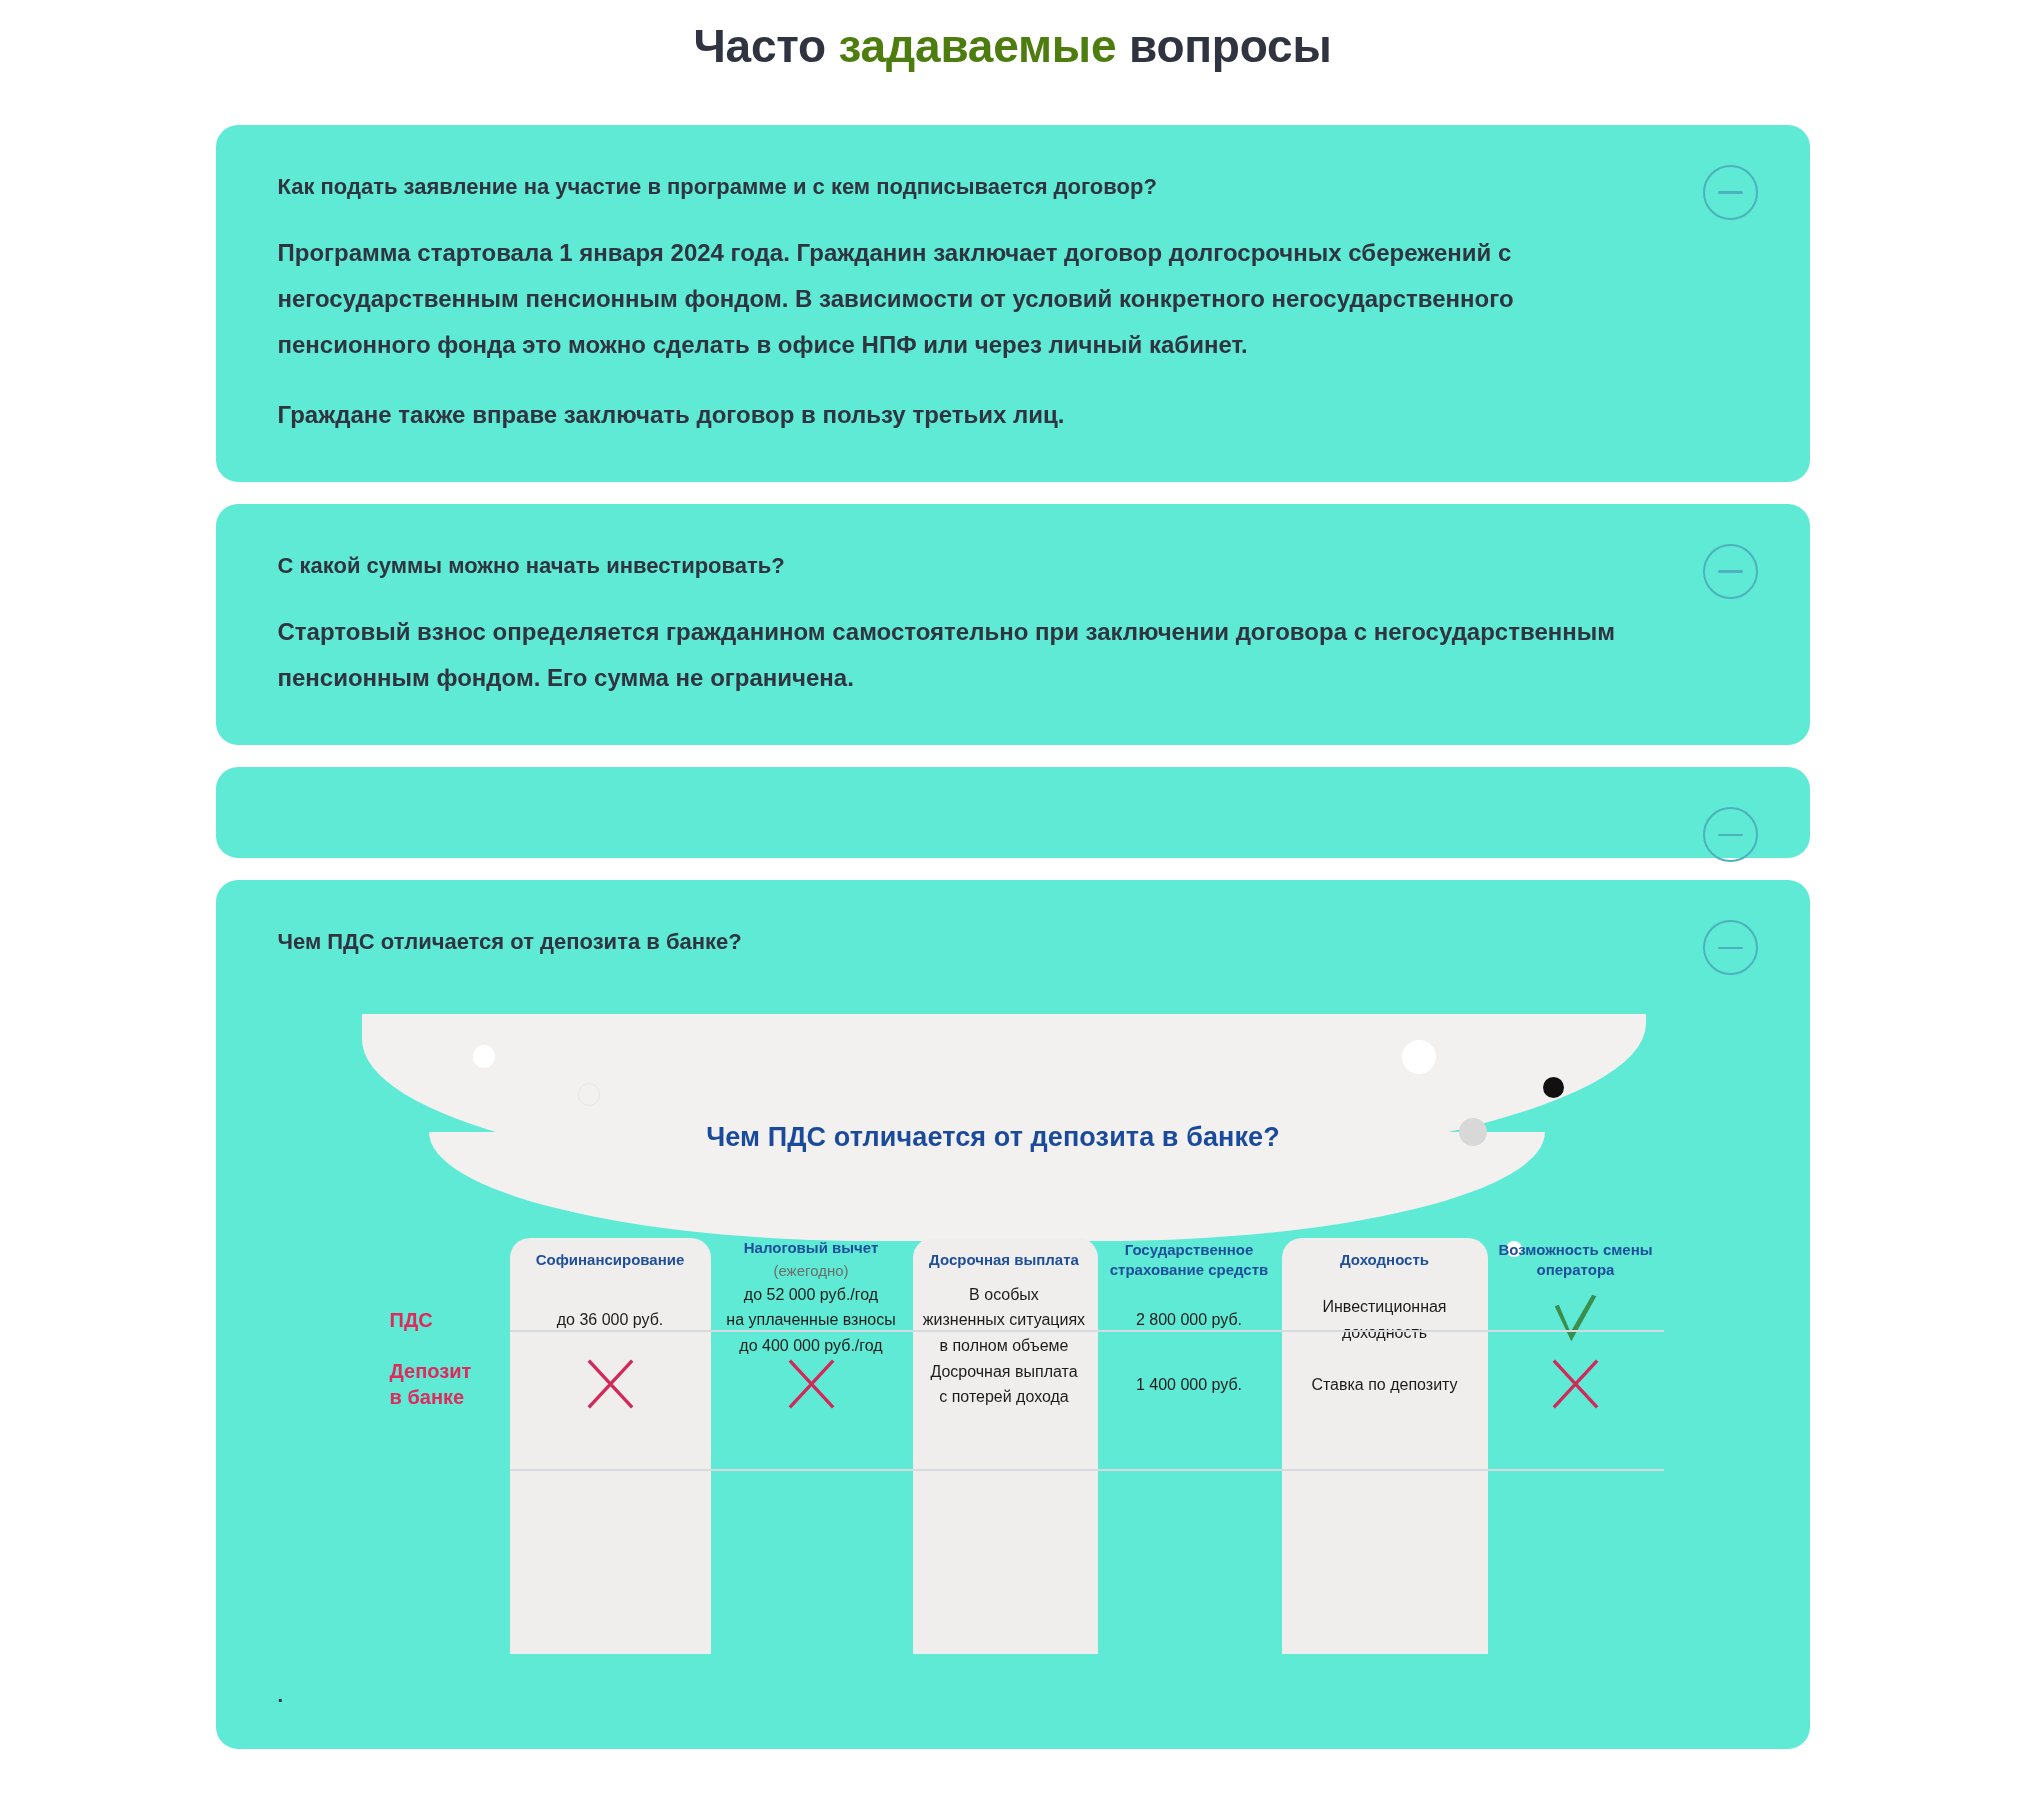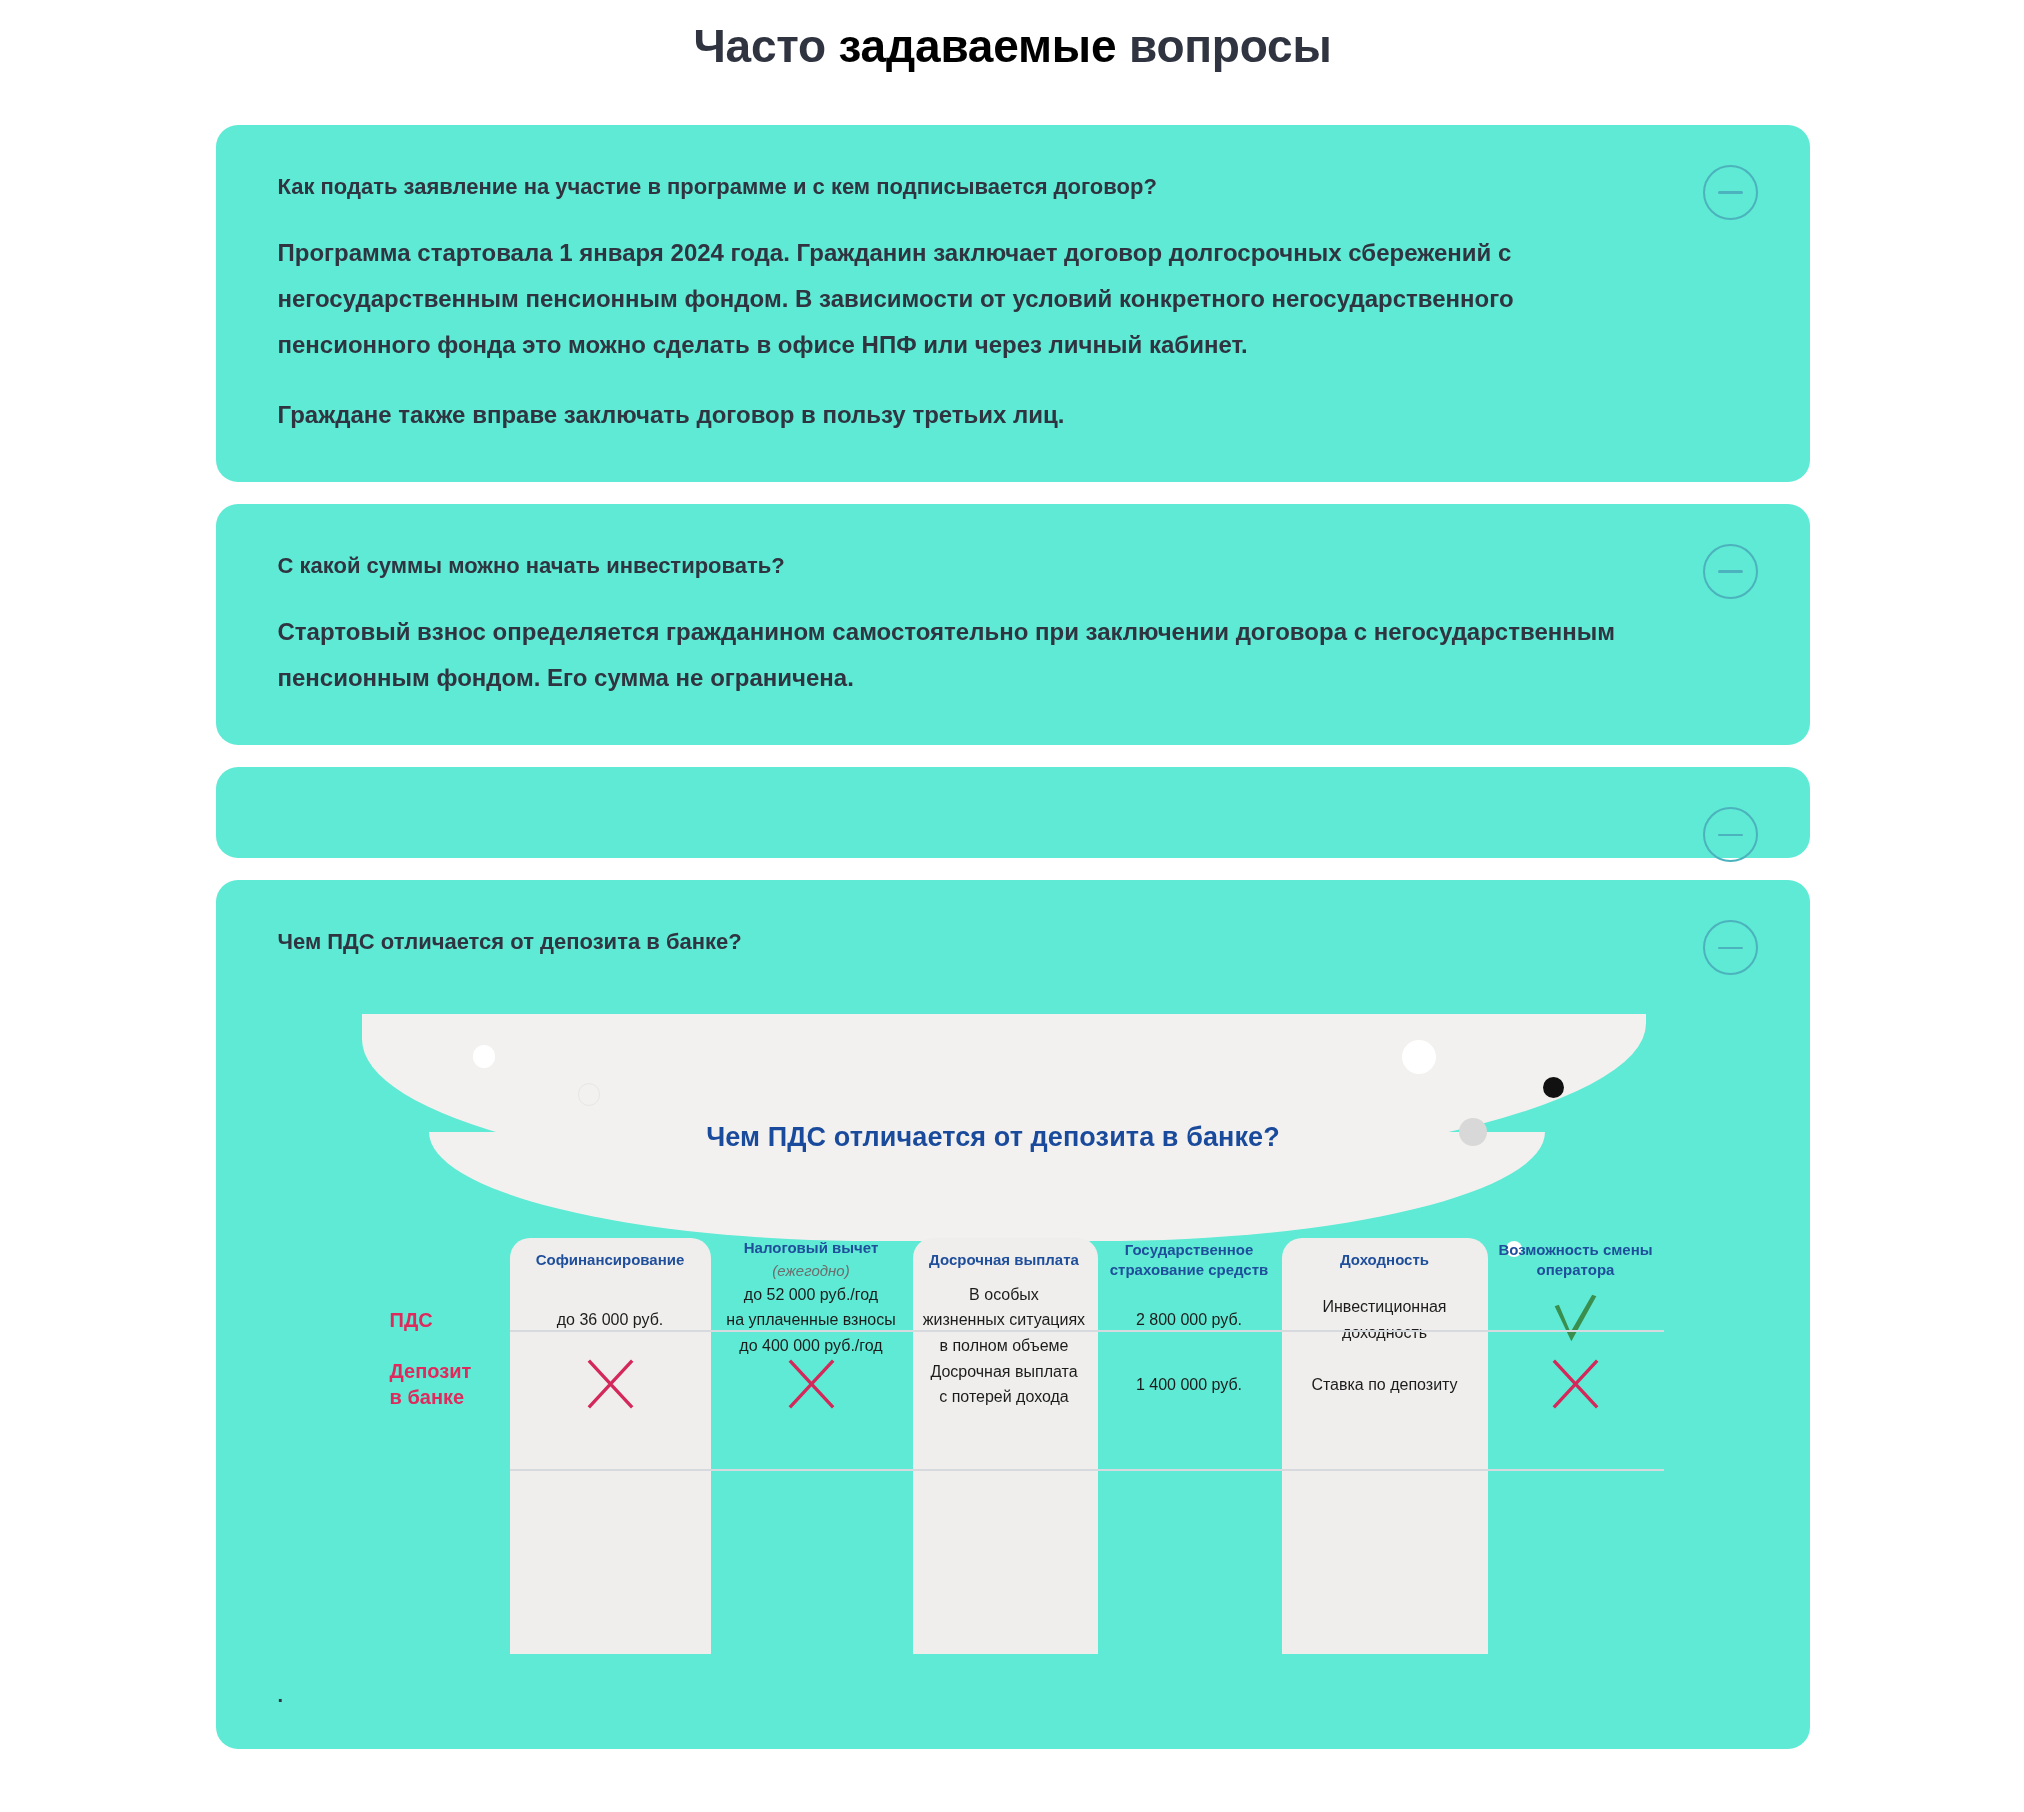--- a/index.html
+++ b/index.html
@@ -26,21 +26,21 @@
   
   .page-title {
     text-align: center;
     font-size: 46px;
     font-weight: 700;
     letter-spacing: -0.2px;
     color: #2f3440;
     margin: 11.7px 0 52px 0;
     line-height: 1.15;
   }
-  .page-title .accent { color: #000000; }
+  .page-title .accent { color: #4d7c0f; }
 
   
   .accordion {
     width: 1594px;
     margin: 0 auto;
   }
   .faq-panel {
     position: relative;
     background: #5eead4;
     border-radius: 22px;
@@ -178,21 +178,20 @@
     font-weight: 700;
     color: #1f4e9b;
     line-height: 1.35;
   }
   .hdr-sub {
     font-size: 15px;
     font-weight: 400;
     color: #6d6d6d;
     line-height: 1.45;
     margin-top: 1.7px;
-    font-style: italic;
   }
 
   .divider {
     position: absolute;
     left: 130px;
     width: 1154px;
     height: 1.7px;
     background: #d6d9de;
     z-index: 2;
   }

